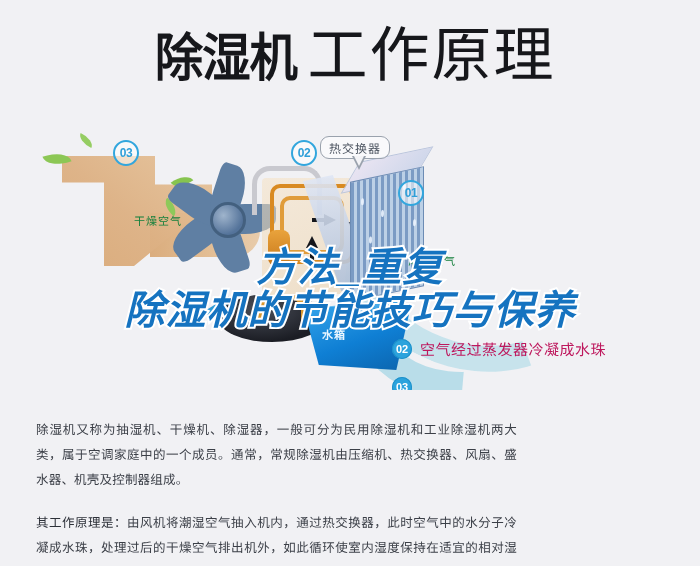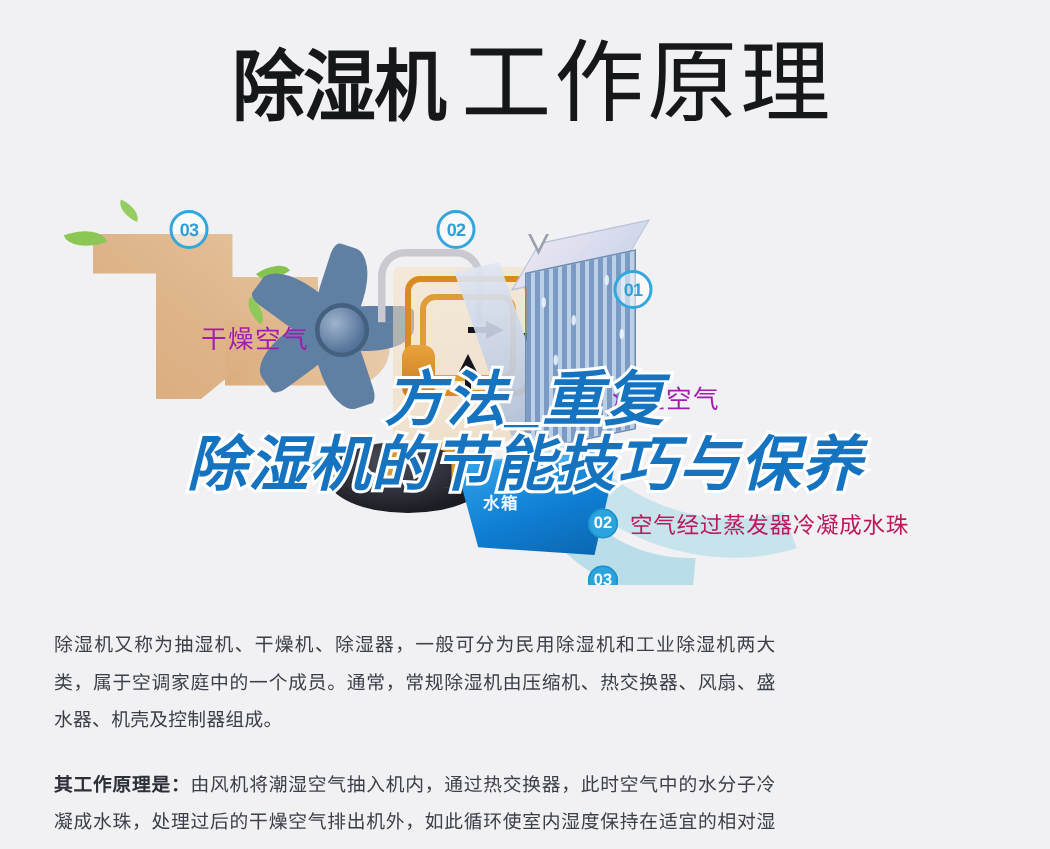--- a/index.html
+++ b/index.html
@@ -122,22 +122,22 @@
 
   
   .badge{
     position:absolute;width:22px;height:22px;border-radius:50%;
     border:2px solid #32a6dd;color:#2f9fd8;font-size:12px;font-weight:bold;
     display:flex;align-items:center;justify-content:center;
     background:rgba(255,255,255,.55);letter-spacing:-.5px;
   }
   .b03{left:113px;top:22px;}
   .b02{left:291px;top:22px;}
-  .b01{left:409px;top:62px;text-align:right;}
-  .lbl{position:absolute;color:#a21caf;font-size:17px;letter-spacing:1px;white-space:nowrap;font-family:Liberation Serif, serif;}
+  .b01{left:398px;top:62px;text-align:right;}
+  .lbl{position:absolute;color:#15803d;font-size:11px;letter-spacing:1px;white-space:nowrap;font-family:Liberation Serif, serif;}
   .l-dry{left:134px;top:94px;}
   .l-wet{left:408px;top:134px;}
 
   .callout{
     position:absolute;left:320px;top:18px;
     padding:2px 8px;border:1.5px solid #9aa2ad;border-radius:9px;
     background:rgba(255,255,255,.6);color:#4e5662;font-size:12px;letter-spacing:1px;
   }
   .callout-tip{
     position:absolute;left:352px;top:38px;width:0;height:0;
@@ -182,21 +182,21 @@
   }
   .ov-wrap{position:relative;display:block;}
 
   
   .copy{position:absolute;left:0;top:418px;width:553px;}
   .para{
     margin:0 36px 18px 36px;
     font-size:12.5px;line-height:2.0;color:#3b3f47;
     text-align:justify;letter-spacing:.2px;
   }
-  .strong{font-weight:bold;color:#2c3038;}
+  .strong{font-weight:normal;color:#2c3038;}
 </style>
 </head>
 <body>
 
 <div class="page">
 
   <div class="banner">
     <div class="banner-inner">
       <span class="t-a">除湿机</span><span class="t-b">工作原理</span>
     </div>
@@ -260,20 +260,21 @@
     <div class="tank"></div>
     <div class="tank-label">水箱</div>
 
     <div class="badge b03">03</div>
     <div class="badge b02">02</div>
     <div class="badge b01">01</div>
 
     <div class="lbl l-dry">干燥空气</div>
     <div class="lbl l-wet">潮湿空气</div>
 
+    <div class="callout">热交换器</div>
     <div class="callout-tip"></div>
 
     <div class="steps">
       <div class="step">
         <div class="sb">02</div>
         <div class="st">空气经过蒸发器冷凝成水珠</div>
       </div>
       <div class="step">
         <div class="sb">03</div>
       </div>

